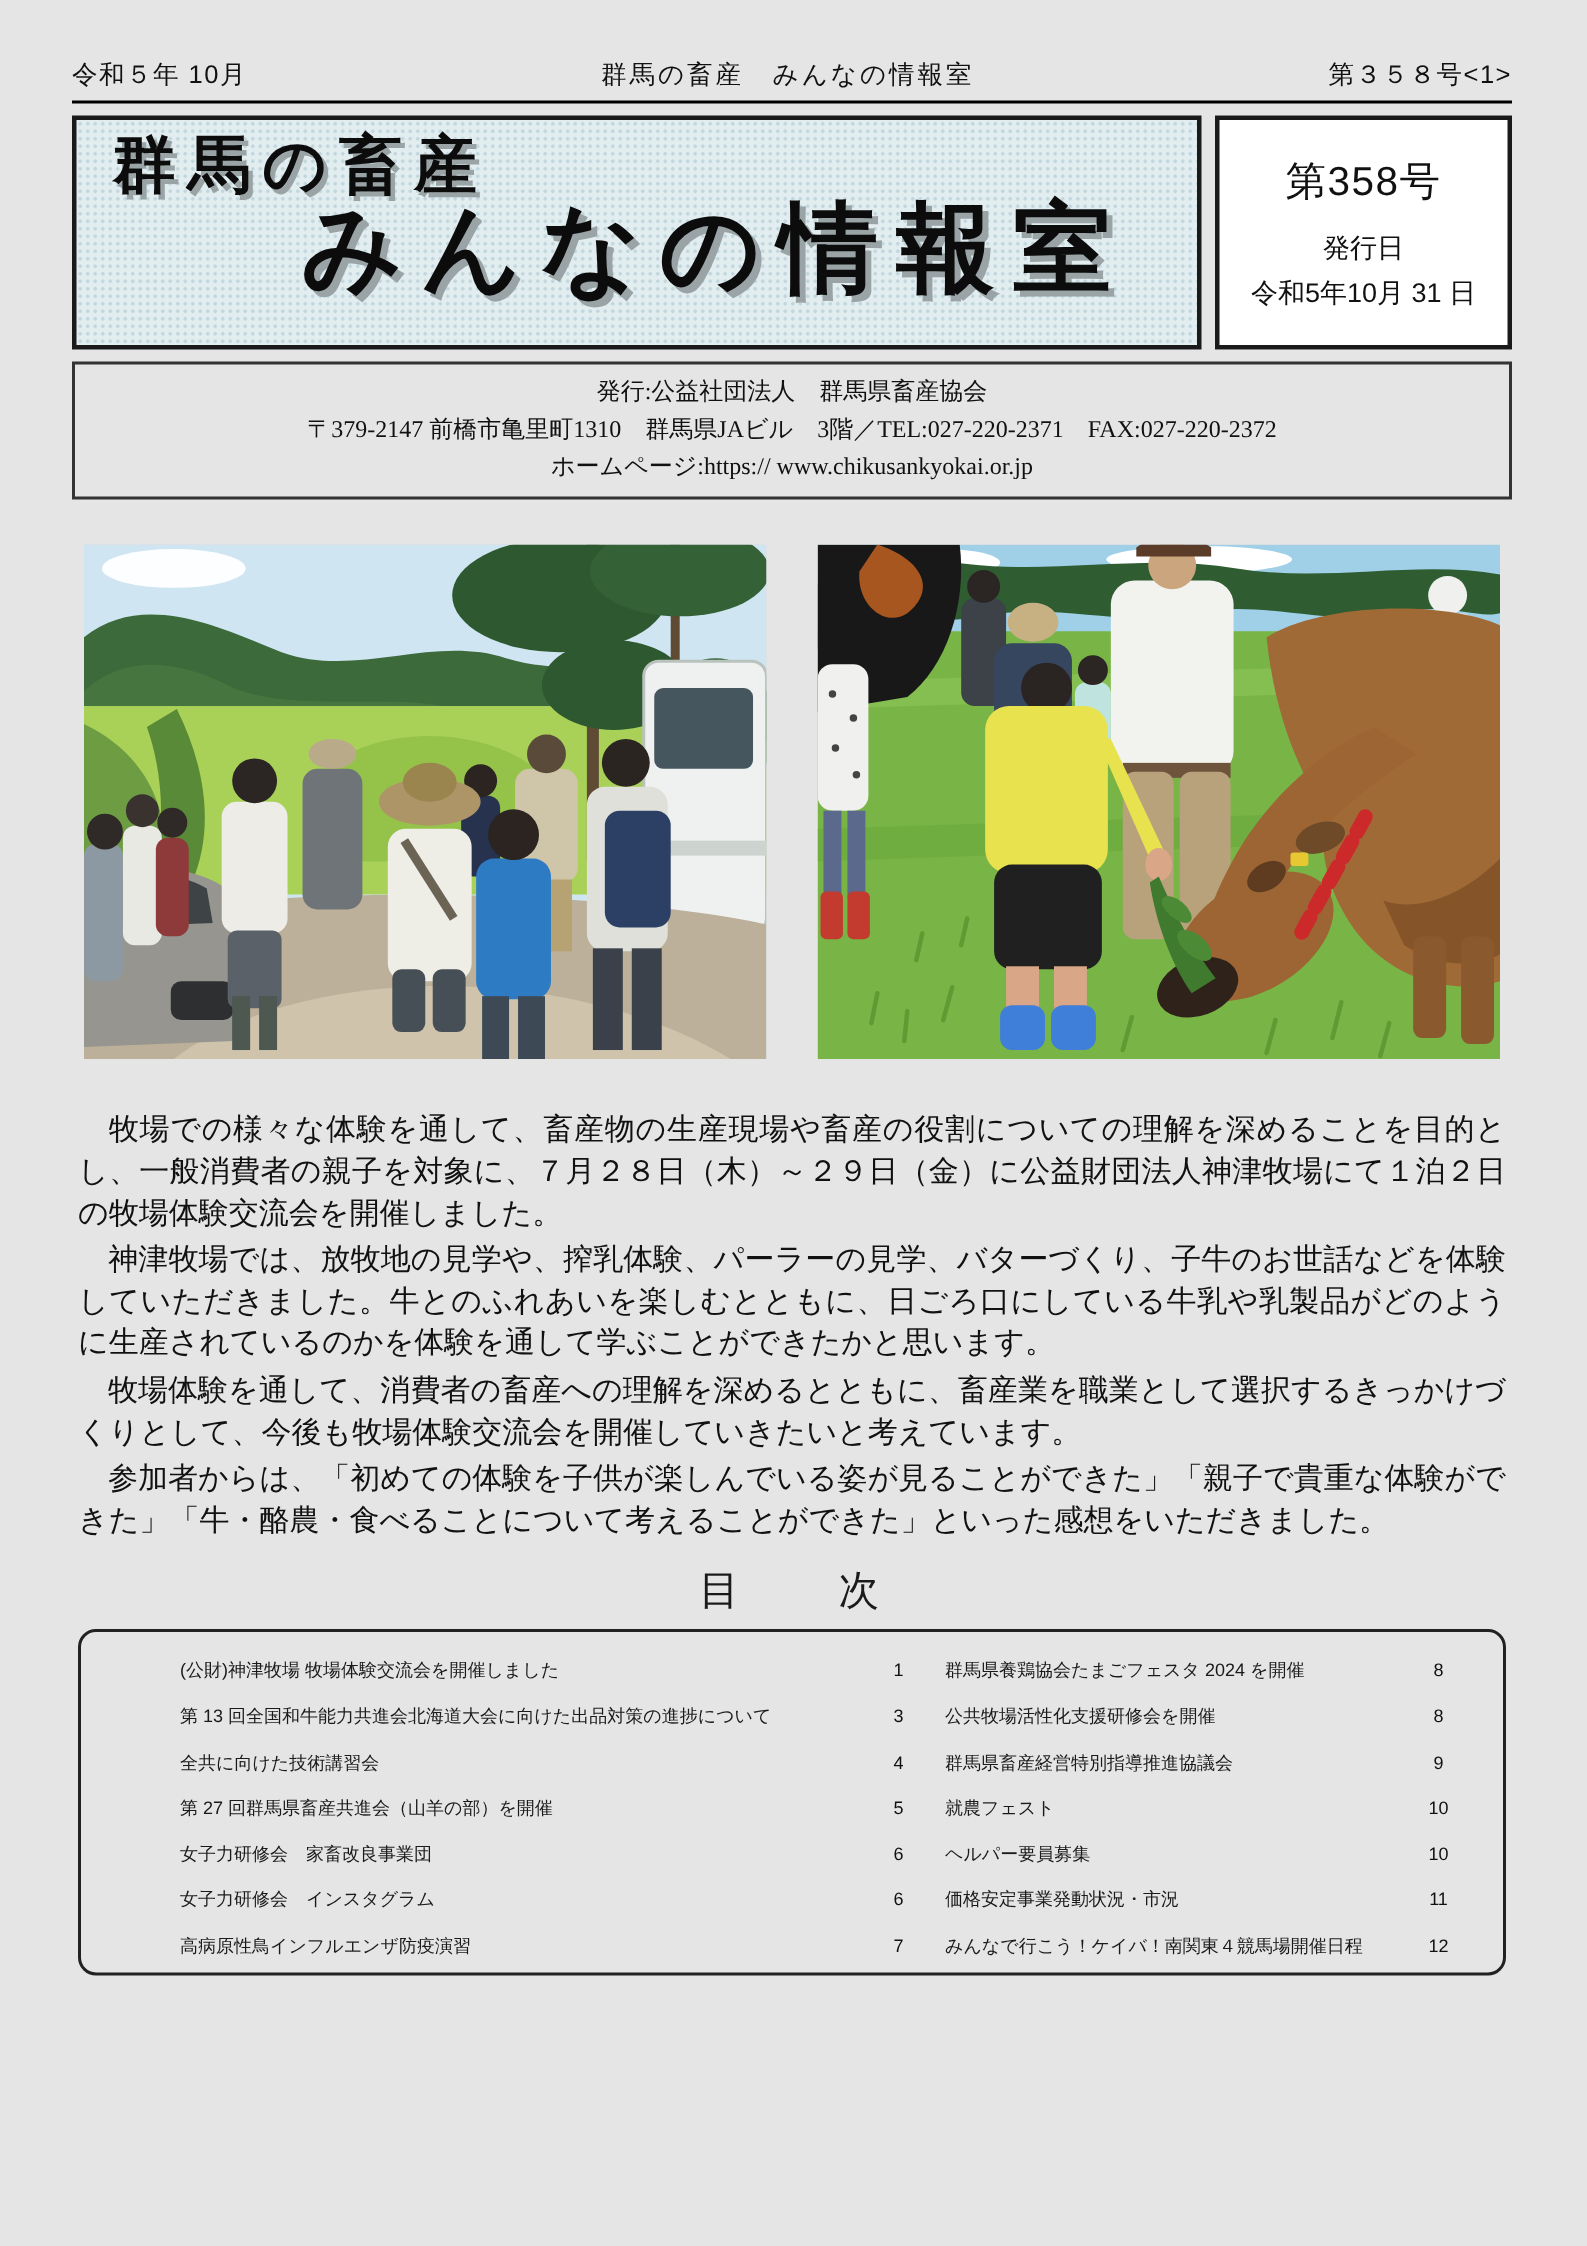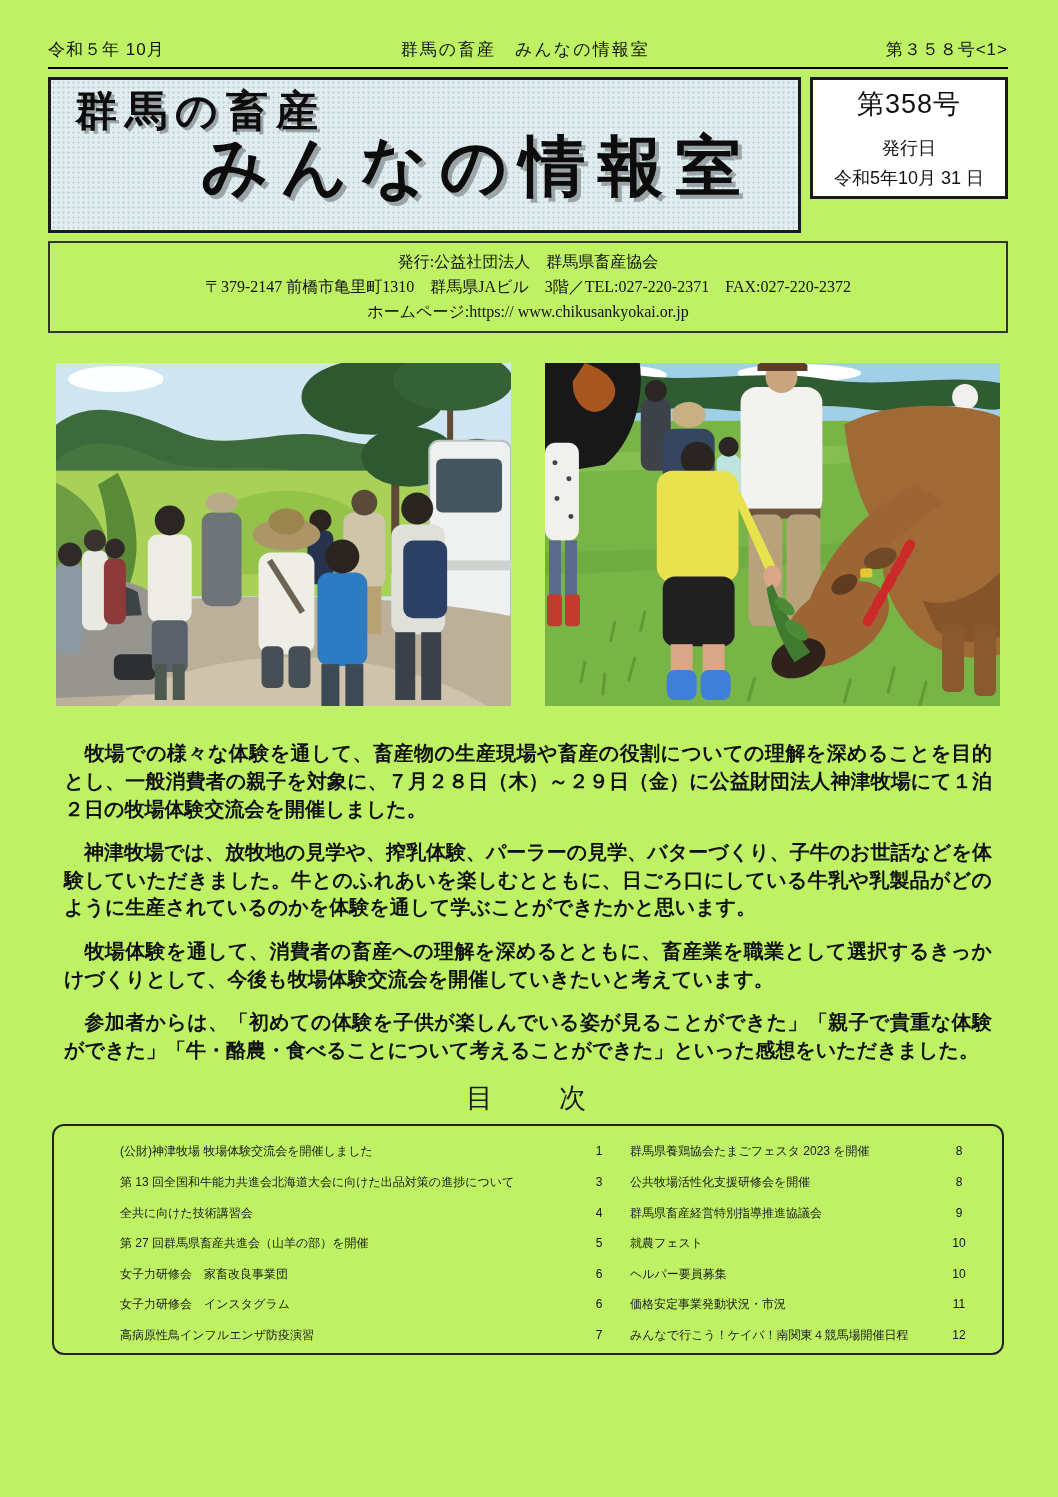--- a/index.html
+++ b/index.html
@@ -1,20 +1,20 @@
 <!DOCTYPE html>
 <html><head>
 <meta charset="utf-8">
 <style>
   html,body{margin:0;padding:0;background:#ffffff;}
   .page{
     position:relative;
     width:1058px;height:1497px;
     margin:0 auto;
-    background:#bef264;
+    background:#e5e5e5;
     font-family:"Liberation Sans",sans-serif;
     color:#111;
     box-sizing:border-box;
     padding:38px 50px 17px 48px;
     overflow:hidden;
   }
   
   .topline{
     display:flex;justify-content:space-between;align-items:flex-end;
     font-size:17px;letter-spacing:1px;
@@ -39,21 +39,21 @@
     color:#0c0c0c;text-shadow:3px 3px 0 #9aa4a6;
     line-height:1;
   }
   .banner-large{
     margin:2px 0 0 150px;
     font-size:66px;font-weight:bold;letter-spacing:12px;
     color:#0c0c0c;text-shadow:4px 4px 0 #9aa4a6;
     line-height:1;
   }
   .issue-box{
-    width:198px;height:122px;box-sizing:border-box;
+    width:198px;height:156px;box-sizing:border-box;
     border:3px solid #1a1a1a;background:#fff;
     display:flex;flex-direction:column;align-items:center;justify-content:center;
     gap:6px;text-align:center;
   }
   .issue-number{font-size:27px;letter-spacing:1px;}
   .issue-label{font-size:18px;margin-top:8px;text-align:right;}
   .issue-date{font-size:18px;}
   
   .publisher{
     margin-top:8px;border:2px solid #333;box-sizing:border-box;
@@ -65,21 +65,21 @@
     margin-top:26px;text-align:center;
     font-size:34px;font-weight:bold;letter-spacing:2px;
     color:#4a7ebc;
   }
   
   .photo-row{margin-top:30px;display:flex;justify-content:space-between;padding:0 8px;}
   .photo{width:455px;height:343px;overflow:hidden;background:#ddd;}
   .photo svg{display:block;width:100%;height:100%;}
   
   .body-text{margin-top:34px;font-size:20px;line-height:1.38;text-align:justify;}
-  .body-text p{margin:16px;font-weight:bold;}
+  .body-text p{margin:4px;}
   
   .toc-heading{
     margin-top:14px;text-align:center;
     font-size:27px;letter-spacing:4px;color:#1a1a1a;
   }
   .toc-box{
     margin:8px auto 0 auto;
     border:2.5px solid #222;border-radius:12px;
     box-sizing:border-box;width:952px;
     padding:18px 22px 10px 22px;
@@ -270,21 +270,21 @@
     <p>　牧場体験を通して、消費者の畜産への理解を深めるとともに、畜産業を職業として選択するきっかけづくりとして、今後も牧場体験交流会を開催していきたいと考えています。</p>
     <p>　参加者からは、「初めての体験を子供が楽しんでいる姿が見ることができた」「親子で貴重な体験ができた」「牛・酪農・食べることについて考えることができた」といった感想をいただきました。</p>
   </div>
 
   <div class="toc-heading">目　　次</div>
   <div class="toc-box">
     <div class="toc-grid">
 
       <span class="toc-title">(公財)神津牧場 牧場体験交流会を開催しました</span>
       <span class="toc-page">1</span>
-      <span class="toc-title">群馬県養鶏協会たまごフェスタ 2023 を開催</span>
+      <span class="toc-title">群馬県養鶏協会たまごフェスタ 2024 を開催</span>
       <span class="toc-page">8</span>
 
       <span class="toc-title">第 13 回全国和牛能力共進会北海道大会に向けた出品対策の進捗について</span>
       <span class="toc-page">3</span>
       <span class="toc-title">公共牧場活性化支援研修会を開催</span>
       <span class="toc-page">8</span>
 
       <span class="toc-title">全共に向けた技術講習会</span>
       <span class="toc-page">4</span>
       <span class="toc-title">群馬県畜産経営特別指導推進協議会</span>

